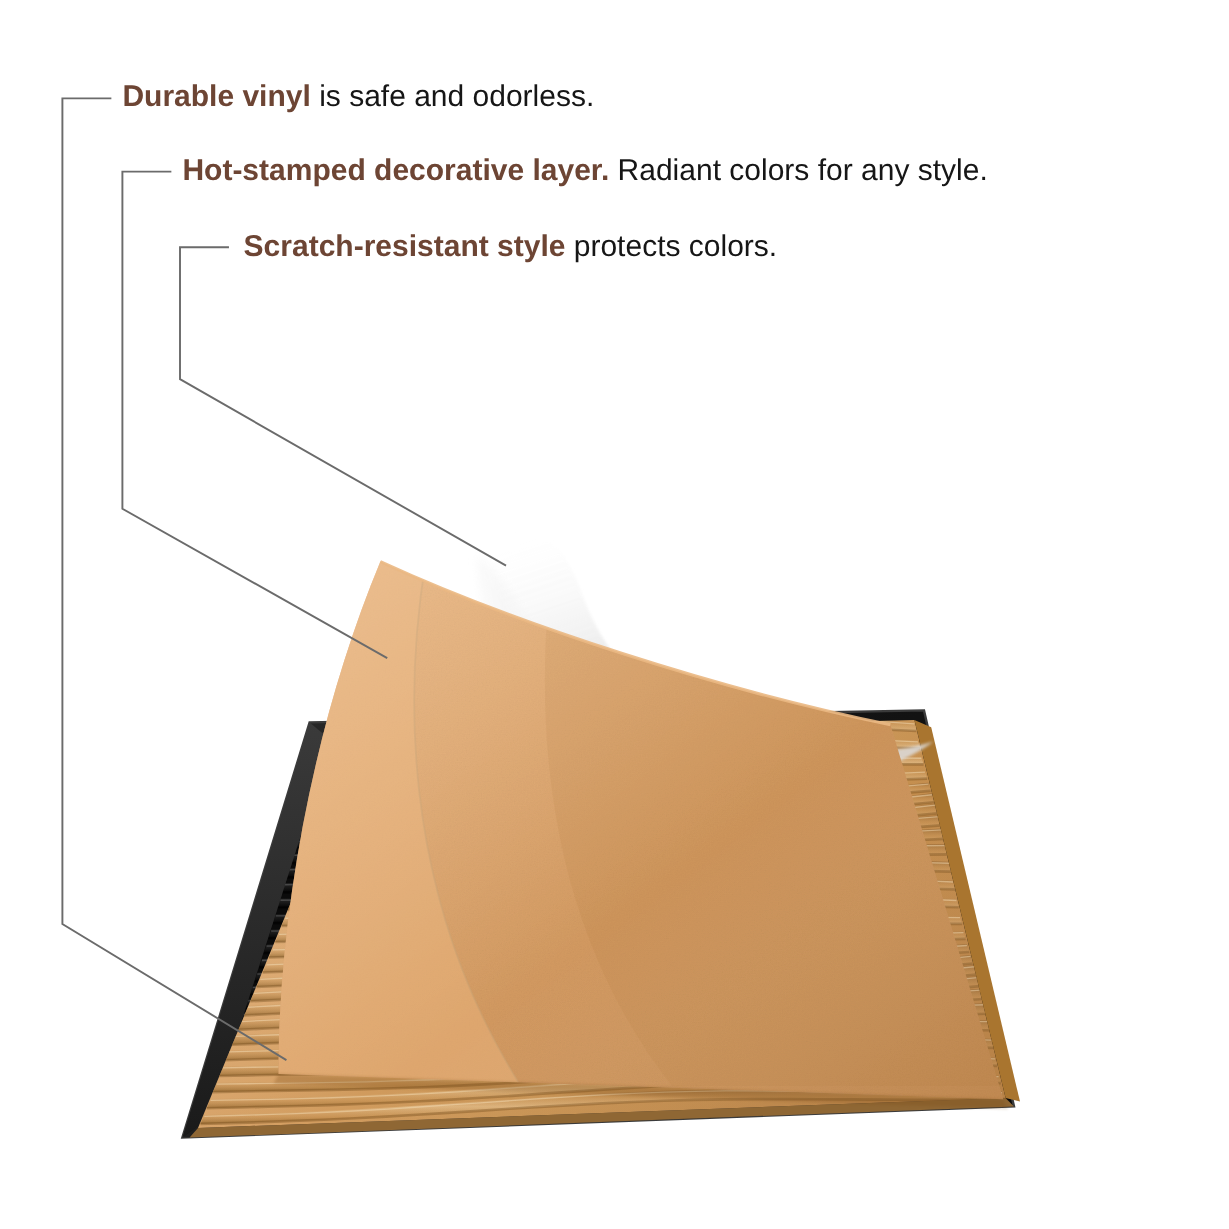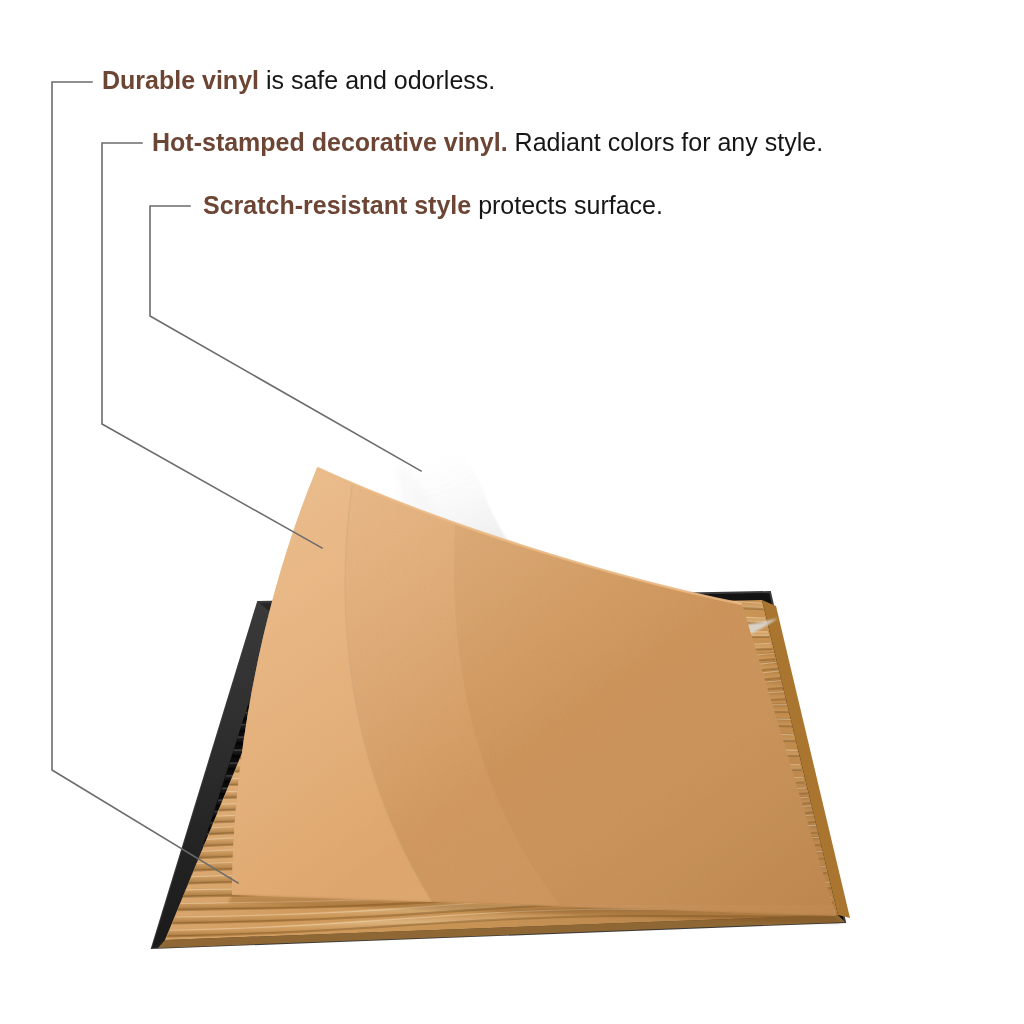--- a/index.html
+++ b/index.html
@@ -383,20 +383,20 @@
 
       <path d="M 190,206 L 150,206 L 150,316 L 421,471"></path>
     </g>
   </svg>
 
   <div class="callout" id="callout-1">
     <span class="lead">Durable vinyl</span><span class="rest"> is safe and odorless.</span>
   </div>
 
   <div class="callout" id="callout-2">
-    <span class="lead">Hot-stamped decorative vinyl.</span><span class="rest"> Radiant colors for any style.</span>
+    <span class="lead">Hot-stamped decorative layer.</span><span class="rest"> Radiant colors for any style.</span>
   </div>
 
   <div class="callout" id="callout-3">
-    <span class="lead">Scratch-resistant style</span><span class="rest"> protects surface.</span>
+    <span class="lead">Scratch-resistant style</span><span class="rest"> protects colors.</span>
   </div>
 
 </div>
 
 </body></html>

